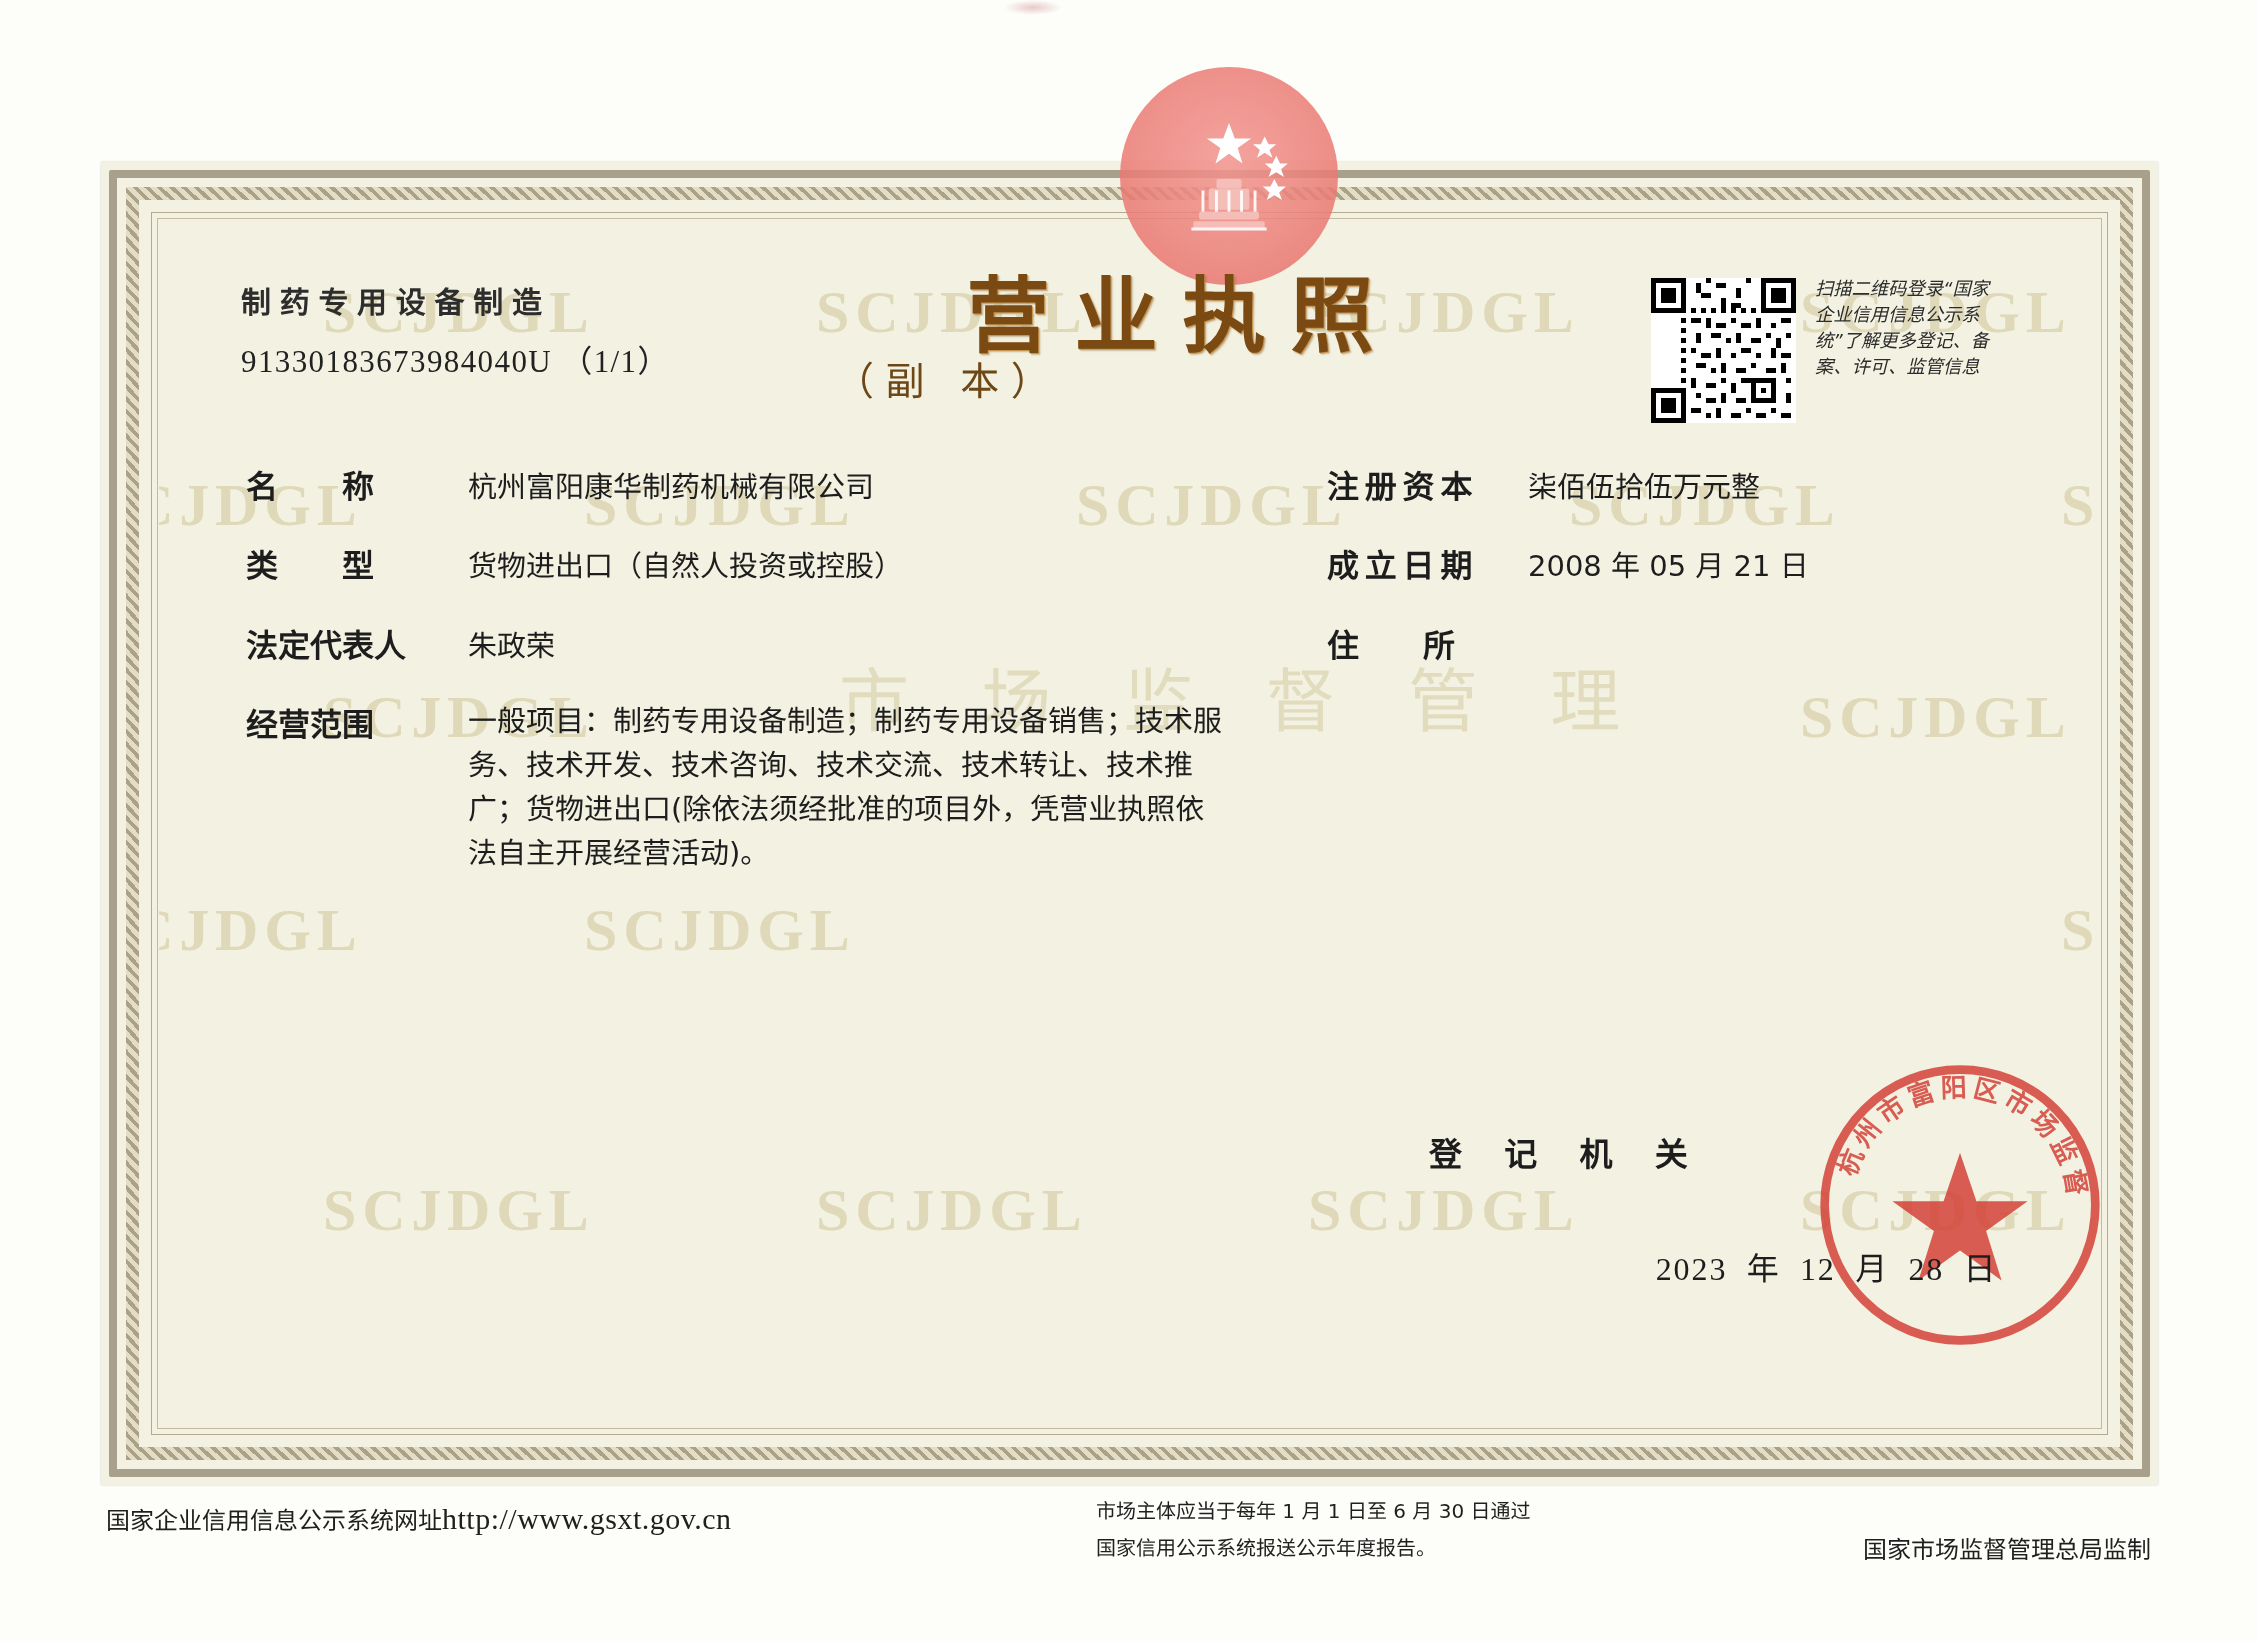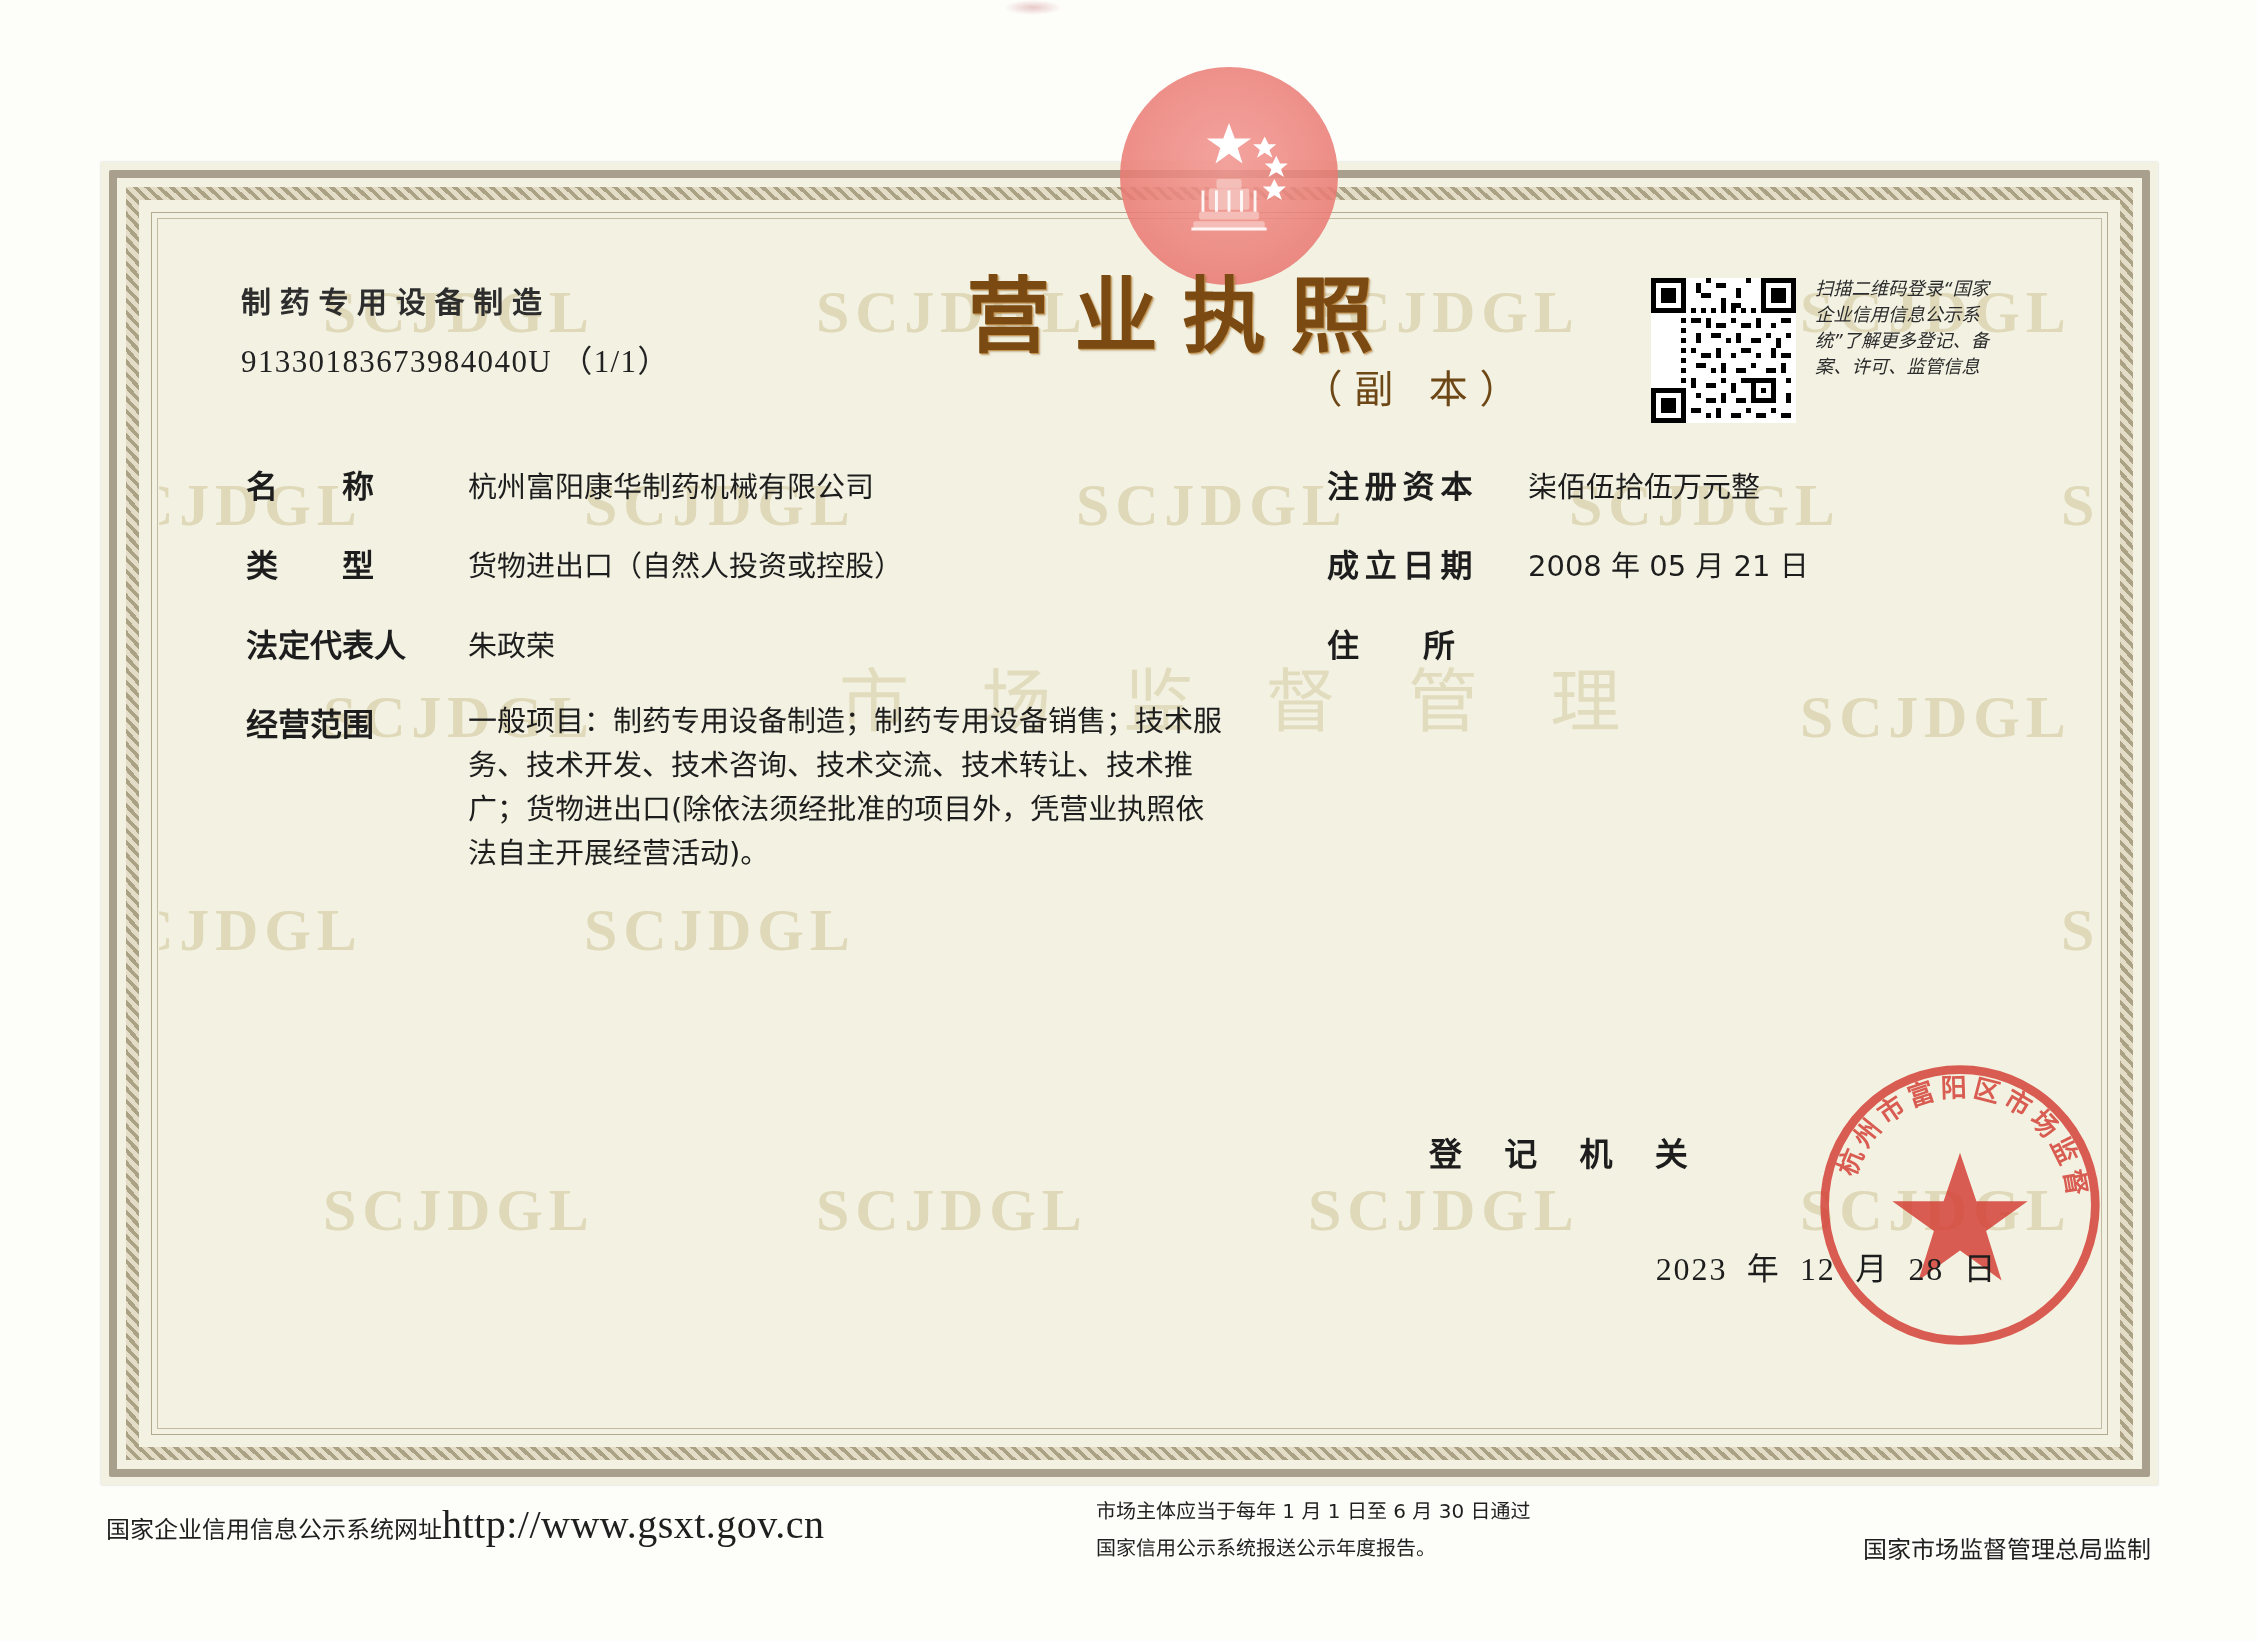--- a/index.html
+++ b/index.html
@@ -115,23 +115,23 @@
     font-family: "DejaVu Sans", "Liberation Sans", sans-serif;
     font-weight: bold;
     font-size: 83px;
     letter-spacing: 25px;
     color: #7a4a12;
     text-shadow: 1px 1px 0 #c49552, 1.9px 1.9px 1.9px rgba(120,70,10,.35);
   }
   .subtitle {
     position: absolute;
     left: 734px;
-    top: 196px;
+    top: 188px;
     width: 695px;
-    text-align: right;
+    text-align: left;
     font-family: "DejaVu Sans", "Liberation Sans", sans-serif;
     font-size: 39px;
     letter-spacing: 11.6px;
     color: #6d4716;
   }
 
   
   .code-label {
     position: absolute;
     left: 140px;
@@ -236,21 +236,21 @@
   .footer { position: absolute; left: 0; top: 1501px; width: 2257px; height: 116px; }
   .footer-left {
     position: absolute;
     left: 106px; top: 0;
     font-family: "DejaVu Sans", sans-serif;
     font-size: 24px;
     color: #1f1f1f;
   }
   .footer-left .url {
     font-family: "Liberation Serif", serif;
-    font-size: 40px;
+    font-size: 30px;
     letter-spacing: 0.5px;
   }
   .footer-center {
     position: absolute;
     left: 1096px; top: -7.7px;
     width: 541px;
     font-family: "DejaVu Sans", sans-serif;
     font-size: 20px;
     line-height: 37px;
     color: #1f1f1f;

